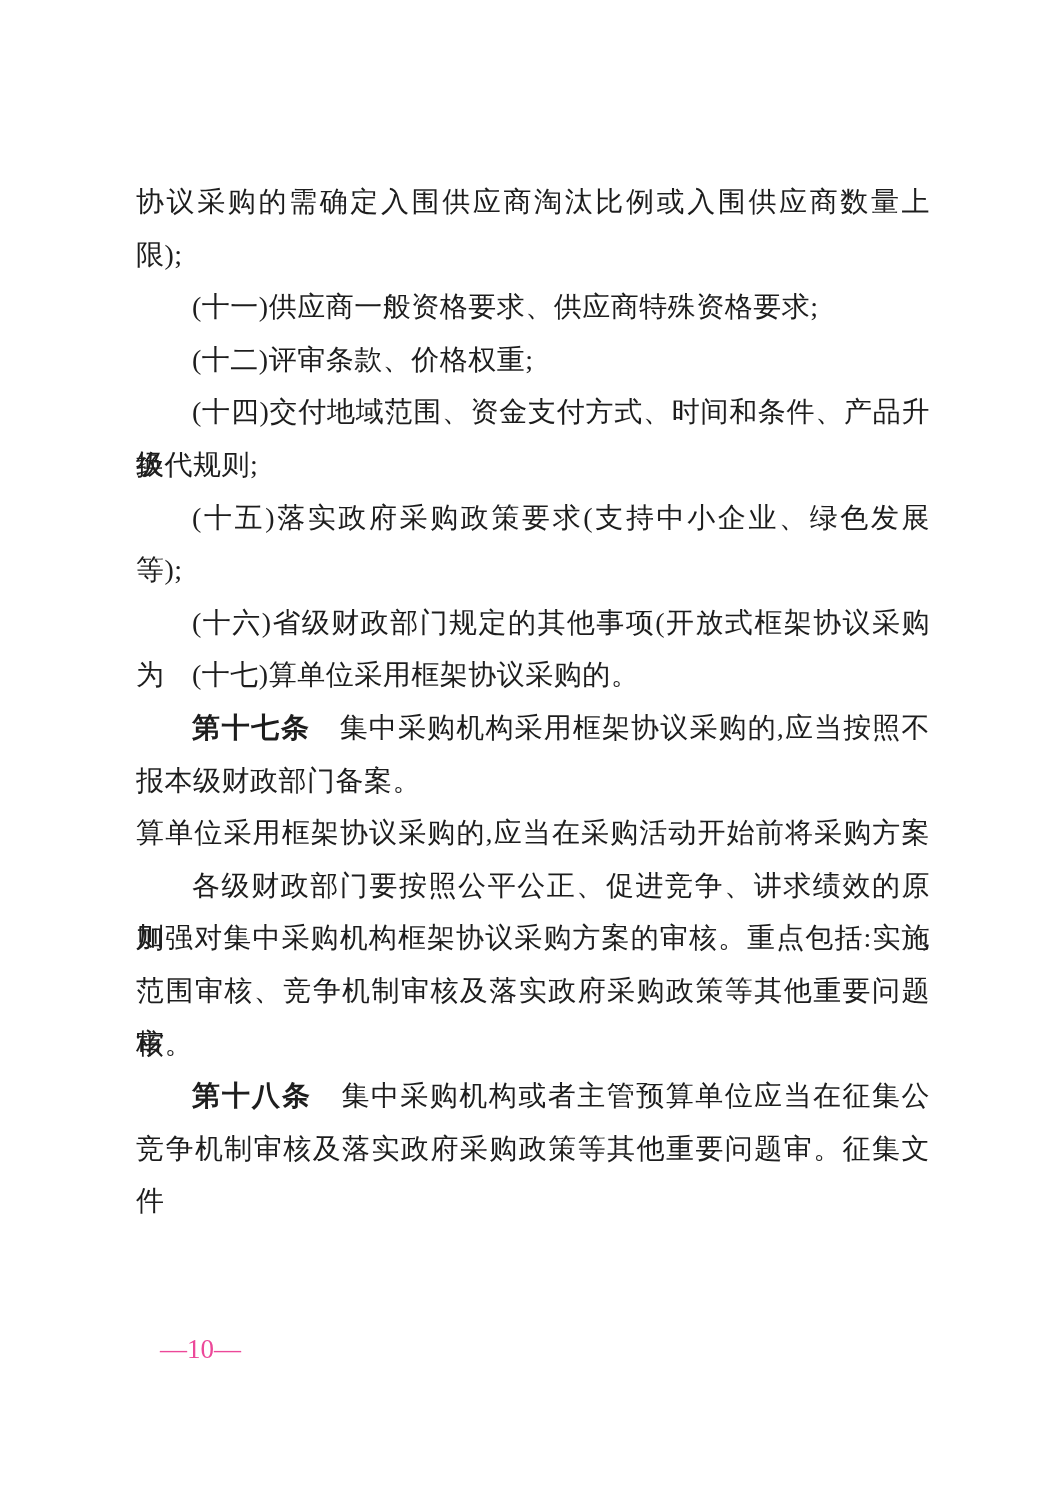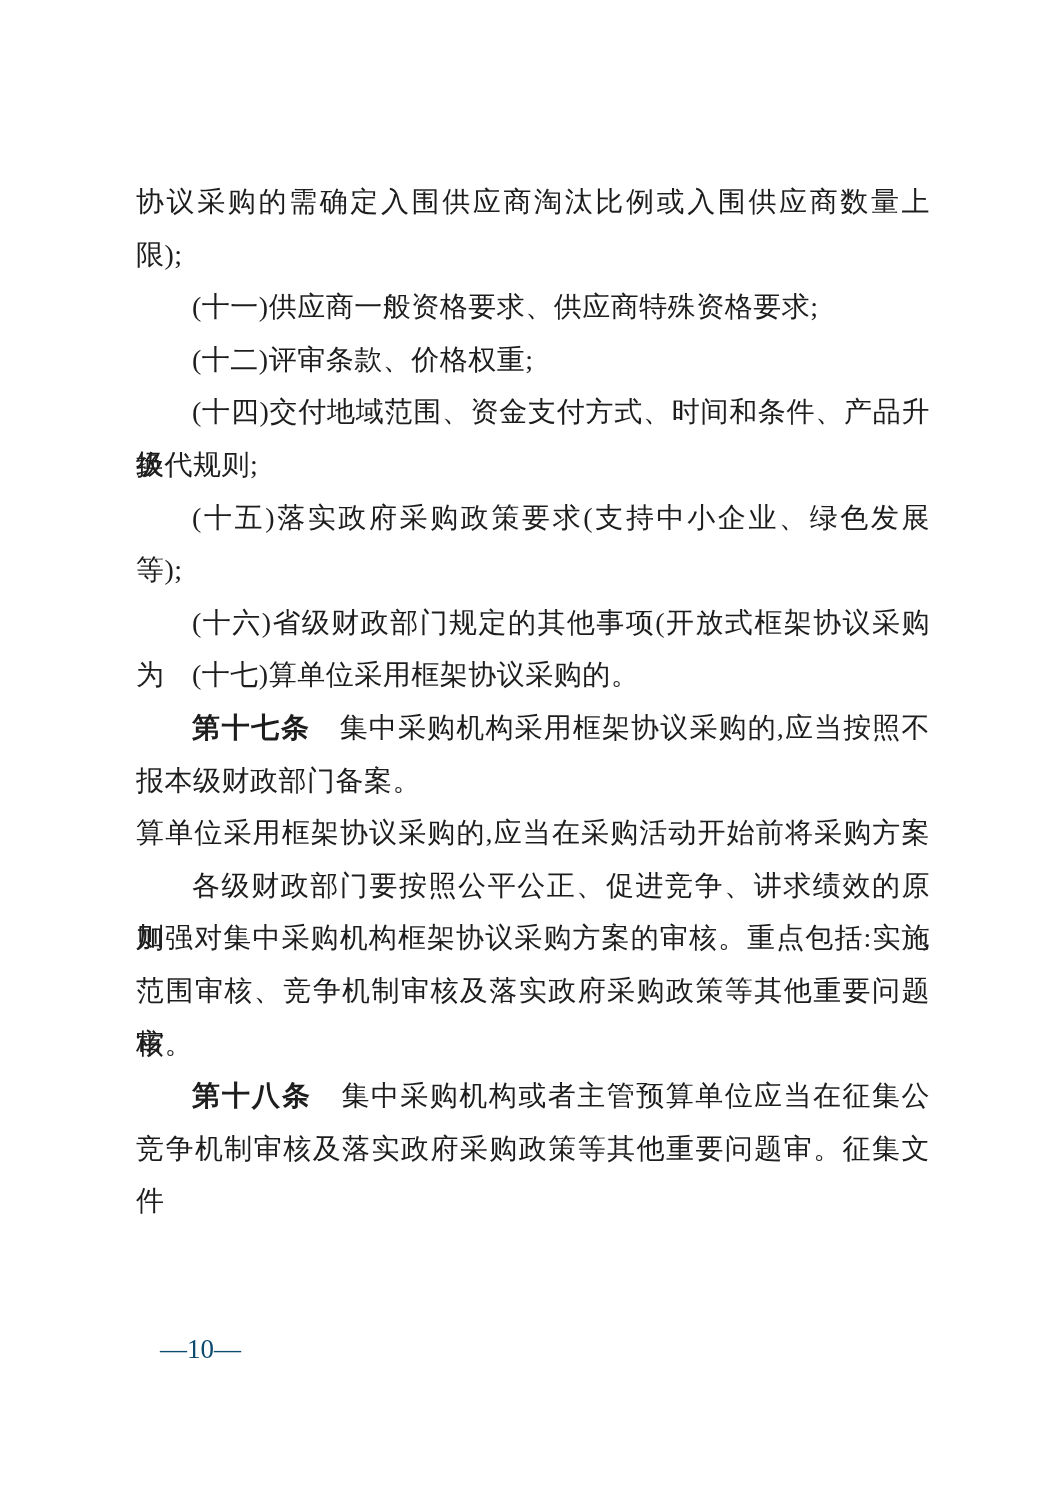--- a/index.html
+++ b/index.html
@@ -50,21 +50,21 @@
     font-weight: 700;
     letter-spacing: 1px;
   }
   .page-number {
     position: absolute;
     left: 160px;
     top: 1334px;
     font-size: 27px;
     line-height: 30px;
     letter-spacing: 0;
-    color: #0c4a6e;
+    color: #ec4899;
   }
 </style>
 </head>
 <body>
 
 <div class="page">
   <div class="text-block">
       <div class="line fill">协议采购的需确定入围供应商淘汰比例或入围供应商数量上</div>
       <div class="line">限);</div>
       <div class="line indent">(十一)供应商一般资格要求、供应商特殊资格要求;</div>

